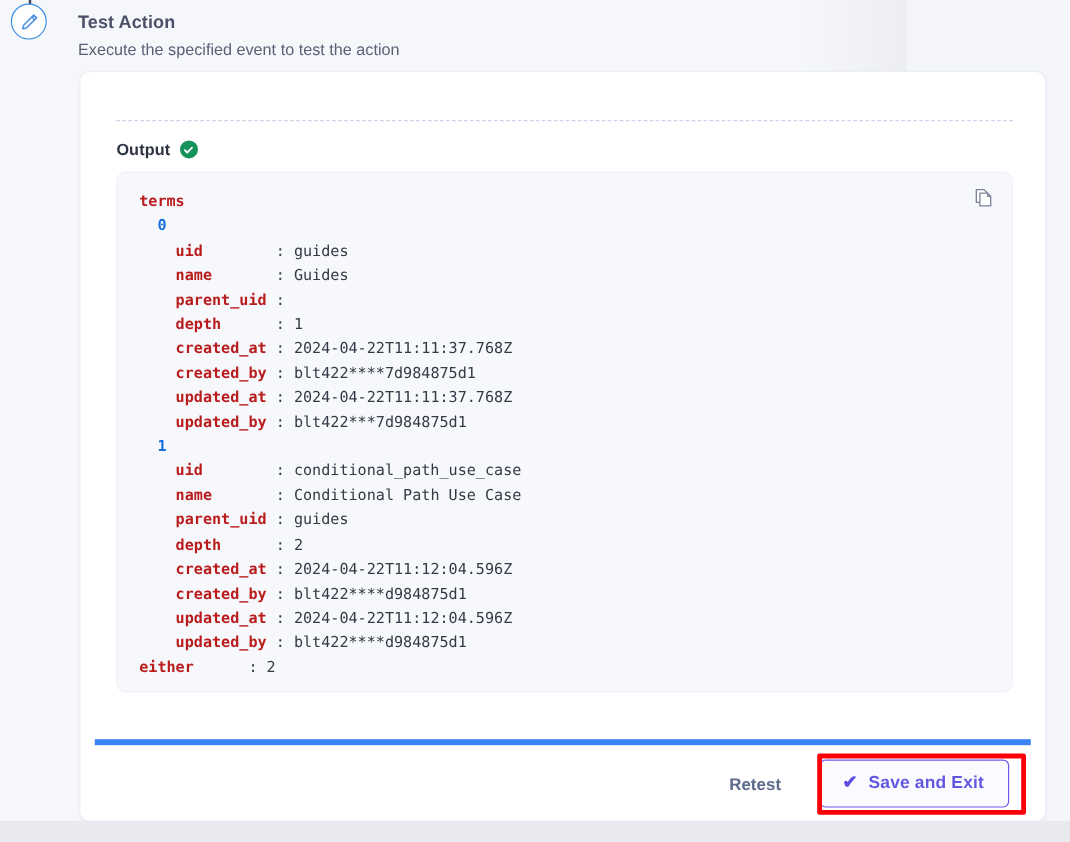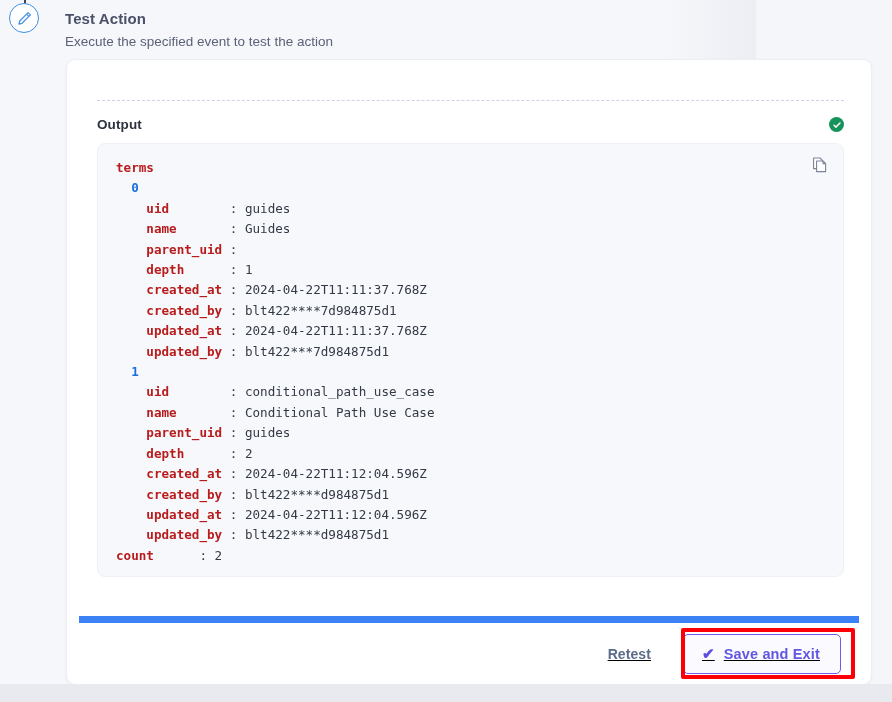--- a/index.html
+++ b/index.html
@@ -105,21 +105,20 @@
     border-top: 1px dashed #ccd3e8;
     height: 0;
   }
 
   
   .output-row {
     display: flex;
     align-items: center;
     gap: 8px;
     margin-top: 16px;
-    justify-content: space-between;
   }
   .output-label {
     font-size: 13.5px;
     font-weight: bold;
     color: #2c3240;
     letter-spacing: .1px;
   }
   .check-badge {
     width: 15px;
     height: 15px;
@@ -167,27 +166,26 @@
   .k2 { color: #b91c1c; font-weight: bold; }
   .val { color: #343a45; }
 
   
   .footer {
     position: absolute;
     left: 12px;
     right: 12px;
     bottom: 0;
     height: 68px;
-    border-top: 7px solid #3b82f6;
+    border-top: 5px solid #3b82f6;
     display: flex;
     align-items: center;
     justify-content: flex-end;
     padding-right: 18px;
     box-sizing: border-box;
-    text-decoration: underline;
   }
   .retest-btn {
     font-size: 14px;
     font-weight: bold;
     color: #5c6b8a;
     margin-right: 28px;
     cursor: pointer;
     letter-spacing: .1px;
     background: none;
     border: none;
@@ -283,21 +281,21 @@
     <span class="k2">updated_by</span><span class="val"> : blt422***7d984875d1</span>
   <span class="k1">1</span>
     <span class="k2">uid</span><span class="val">        : conditional_path_use_case</span>
     <span class="k2">name</span><span class="val">       : Conditional Path Use Case</span>
     <span class="k2">parent_uid</span><span class="val"> : guides</span>
     <span class="k2">depth</span><span class="val">      : 2</span>
     <span class="k2">created_at</span><span class="val"> : 2024-04-22T11:12:04.596Z</span>
     <span class="k2">created_by</span><span class="val"> : blt422****d984875d1</span>
     <span class="k2">updated_at</span><span class="val"> : 2024-04-22T11:12:04.596Z</span>
     <span class="k2">updated_by</span><span class="val"> : blt422****d984875d1</span>
-<span class="k0">count</span><span class="val">      : 2</span>
+<span class="k0">either</span><span class="val">      : 2</span>
 </pre>
       </div>
 
     </div>
 
     <div class="footer">
       <button class="retest-btn">Retest</button>
       <button class="save-exit-btn">
         <span class="tick">✔</span>
         <span>Save and Exit</span>

